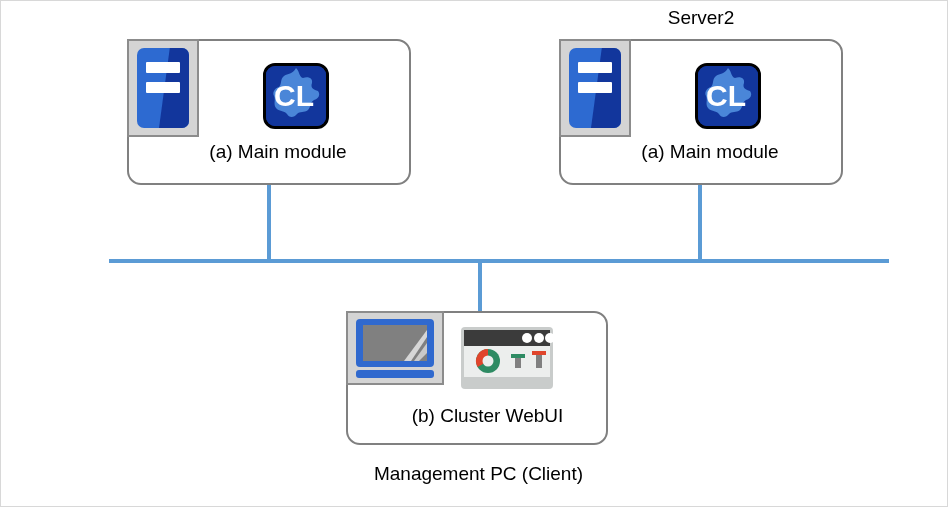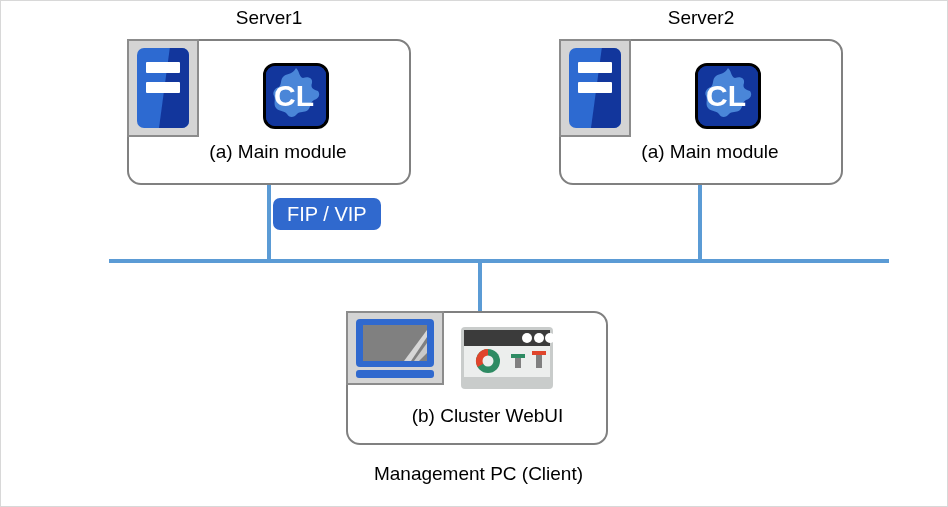--- a/index.html
+++ b/index.html
@@ -134,21 +134,20 @@
     white-space: nowrap;
     padding: 0 14px;
     height: 32px;
   }
 </style>
 </head>
 <body>
 
 <div id="page">
 
-  <div class="node-caption" style="left:126px; top:6px; width:284px; text-align:center;">Server1</div>
 
   <div class="node-box" style="left:126px; top:38px; width:284px; height:146px;">
 
     <div class="server-icon-panel" style="left:-2px; top:-2px;">
       <div class="tower">
         <div class="shade"></div>
         <div class="bar b1"></div>
         <div class="bar b2"></div>
       </div>
     </div>
@@ -198,21 +197,20 @@
   </div>
 
   <div class="net-line-v" style="left:266px; top:184px; height:76px;"></div>
 
   <div class="net-line-v" style="left:697px; top:184px; height:76px;"></div>
 
   <div class="net-line-h" style="left:108px; top:258px; width:780px;"></div>
 
   <div class="net-line-v" style="left:477px; top:258px; height:52px;"></div>
 
-  <div class="fip-pill" style="left:272px; top:197px;">FIP / VIP</div>
 
   <div class="node-box" style="left:345px; top:310px; width:262px; height:134px;">
 
     <div class="laptop-panel" style="left:-2px; top:-2px;">
       <svg width="94" height="70" viewBox="0 0 94 70">
         <rect x="8" y="6" width="78" height="48" rx="4" fill="#3069ce"></rect>
         <rect x="15" y="12" width="64" height="36" fill="#808080"></rect>
         <polygon points="66,48 79,30 79,40 71,48" fill="#c9c9c9"></polygon>
         <polygon points="56,48 79,17 79,24 63,48" fill="#d6d6d6"></polygon>
         <rect x="8" y="57" width="78" height="8" rx="3" fill="#3069ce"></rect>

